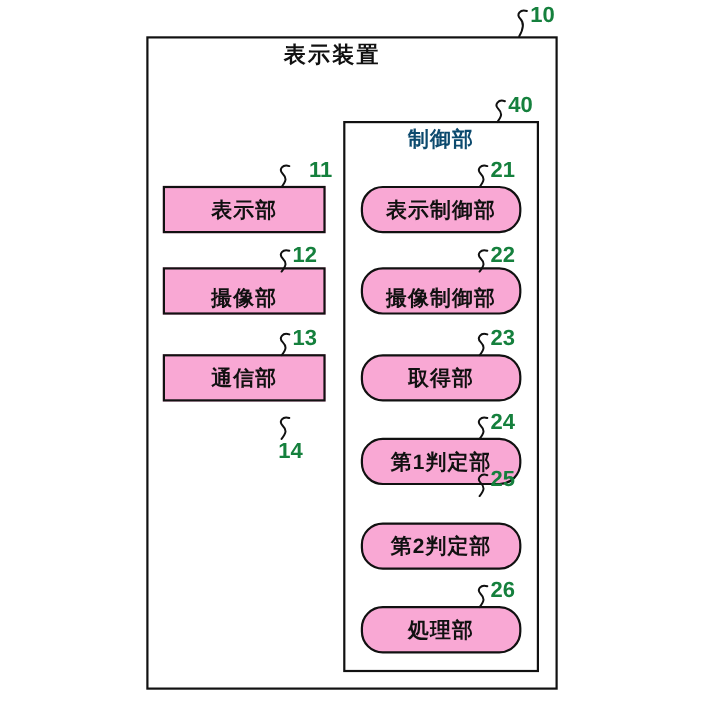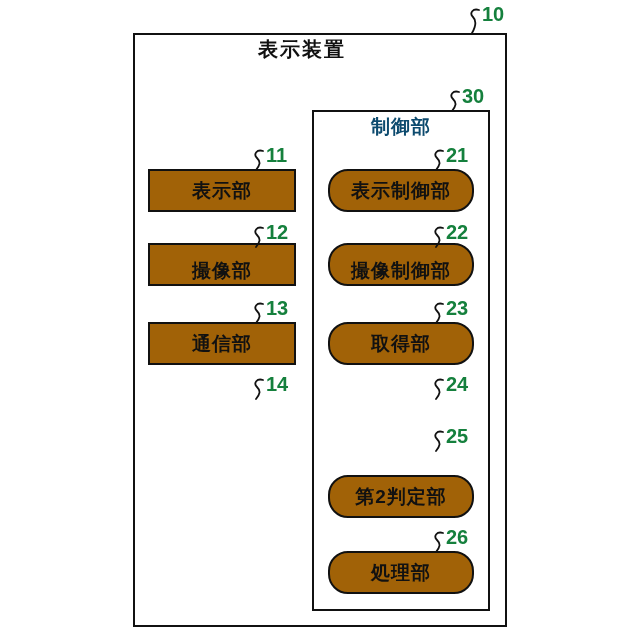--- a/index.html
+++ b/index.html
@@ -46,21 +46,21 @@
     text-align: center;
     font-size: 19px;
     font-weight: 600;
     letter-spacing: 1px;
     color: #0c4a6e;
   }
   .block {
     position: absolute;
     width: 148px; height: 43px;
     border: 2px solid #111111;
-    background: #a16207;
+    background: #f9a8d4;
     display: flex;
     align-items: center;
     justify-content: center;
     font-size: 19px;
     font-weight: 600;
     letter-spacing: 1px;
     color: #111111;
   }
   .block.left-col  { left: 148px; }
   .block.right-col { left: 328px; width: 146px; border-radius: 20px; }
@@ -80,24 +80,24 @@
   .ref .num {
     font-size: 20px;
     font-weight: 600;
     line-height: 20px;
     margin-left: 1px;
     color: #15803d;
   }
   
   .ref-10 { left: 468px; top: 4px; }
   .ref-20 { left: 448px; top: 86px; }
-  .ref-l0 { left: 252px; top: 145px; }
+  .ref-l0 { left: 252px; top: 145px; gap: 15px; }
   .ref-l1 { left: 252px; top: 222px; }
   .ref-l2 { left: 252px; top: 298px; }
-  .ref-l3 { left: 252px; top: 374px; }
+  .ref-l3 { left: 252px; top: 374px; flex-direction: column; }
   .ref-r0 { left: 432px; top: 145px; }
   .ref-r1 { left: 432px; top: 222px; }
   .ref-r2 { left: 432px; top: 298px; }
   .ref-r3 { left: 432px; top: 374px; }
   .ref-r4 { left: 432px; top: 426px; }
   .ref-r5 { left: 432px; top: 527px; }
 </style>
 </head>
 <body>
 
@@ -121,39 +121,42 @@
 
   <div class="block right-col row0">
     <span>表示制御部</span>
   </div>
   <div class="block right-col row1">
     <span>撮像制御部</span>
   </div>
   <div class="block right-col row2">
     <span>取得部</span>
   </div>
+  <div class="block right-col row3">
+    <span>第1判定部</span>
+  </div>
   <div class="block right-col row4">
     <span>第2判定部</span>
   </div>
   <div class="block right-col row5">
     <span>処理部</span>
   </div>
 
   <div class="ref ref-10">
     <svg class="squiggle" width="13" height="26" viewBox="0 0 13 26">
       <path d="M11,2 C5,0 1,5 5,9 C9,13 8,18 4,25" fill="none" stroke="#111111" stroke-width="1.8" stroke-linecap="round"></path>
     </svg>
     <span class="num">10</span>
   </div>
 
   <div class="ref ref-20">
     <svg class="squiggle" width="13" height="22" viewBox="0 0 13 22">
       <path d="M11,2 C5,0 1,5 5,9 C9,13 8,16 4,21" fill="none" stroke="#111111" stroke-width="1.8" stroke-linecap="round"></path>
     </svg>
-    <span class="num">30</span>
+    <span class="num">40</span>
   </div>
 
   <div class="ref ref-l0">
     <svg class="squiggle" width="13" height="22" viewBox="0 0 13 22">
       <path d="M11,2 C5,0 1,5 5,9 C9,13 8,16 4,21" fill="none" stroke="#111111" stroke-width="1.8" stroke-linecap="round"></path>
     </svg>
     <span class="num">11</span>
   </div>
   <div class="ref ref-l1">
     <svg class="squiggle" width="13" height="22" viewBox="0 0 13 22">

